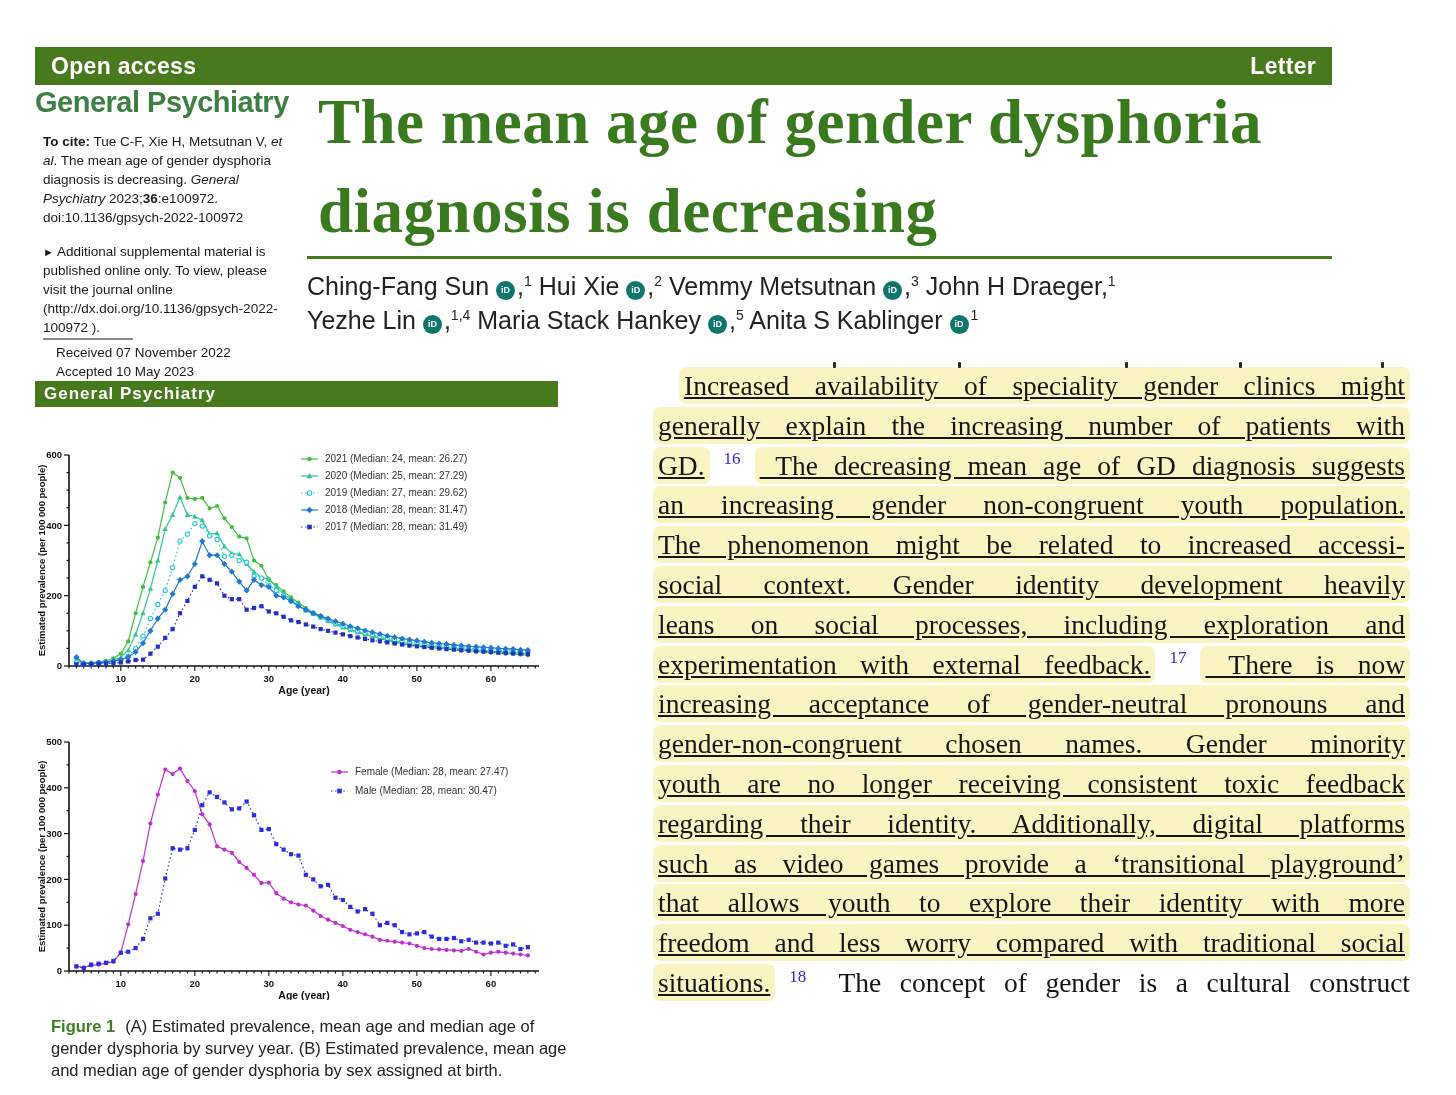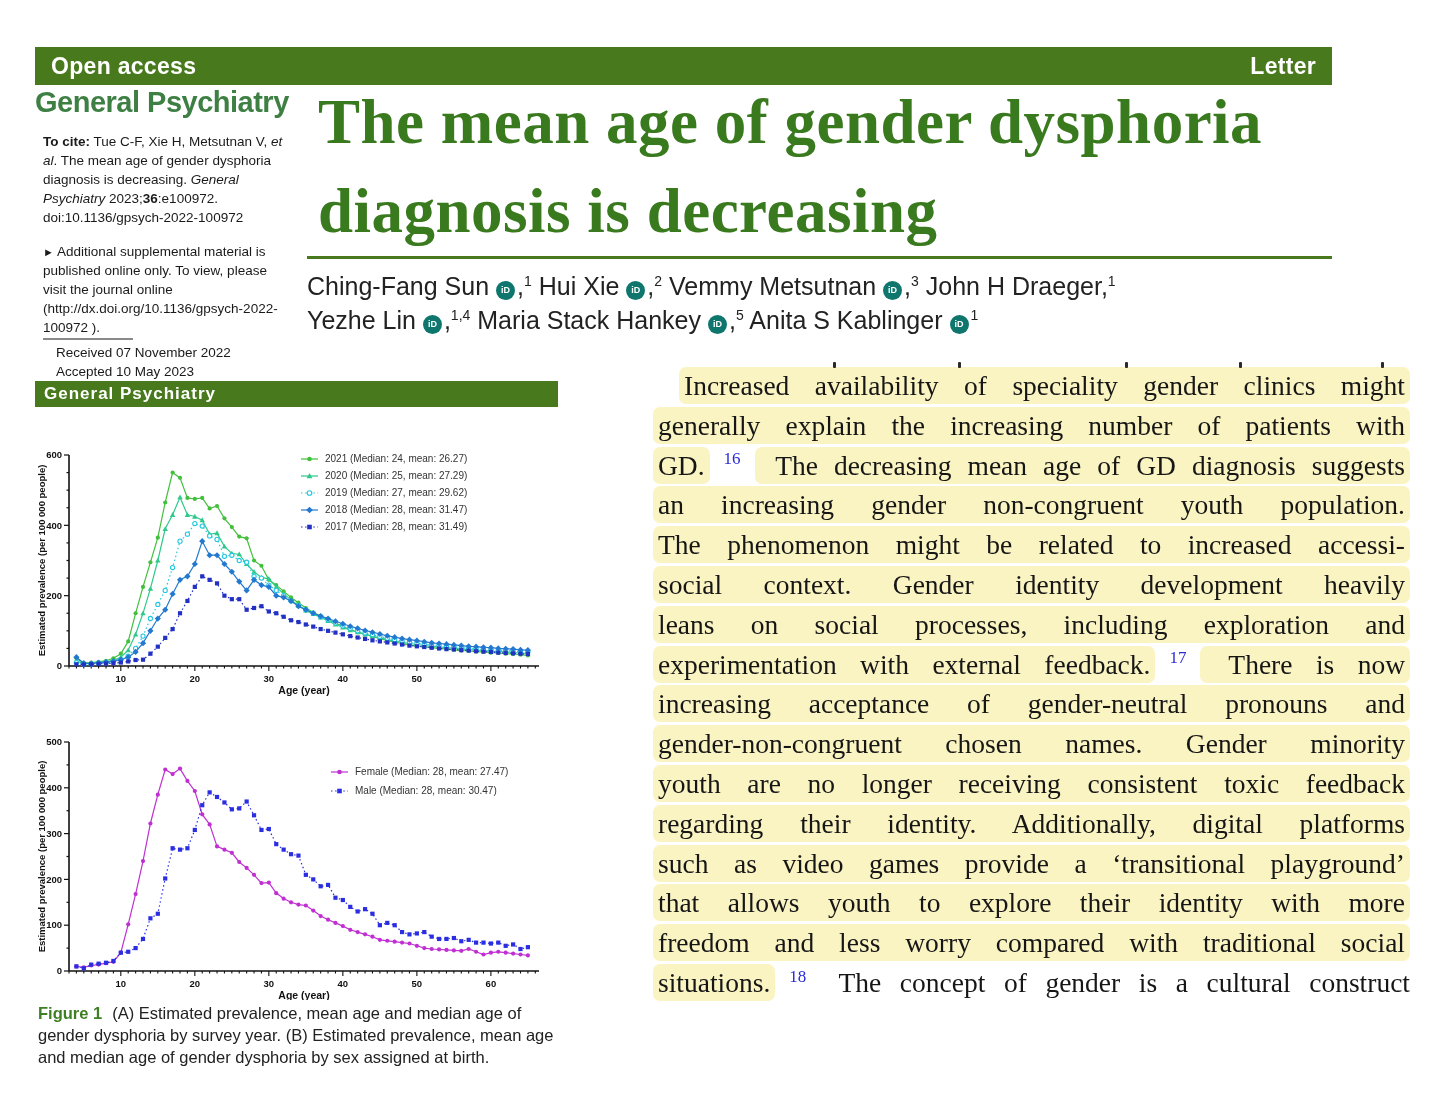--- a/index.html
+++ b/index.html
@@ -27,30 +27,30 @@
   .authors{position:absolute;left:307px;top:269px;width:1040px;font-size:25px;line-height:1.37;color:#222;}
   .orcid{display:inline-block;width:19px;height:19px;border-radius:50%;background:#0f766e;color:#fff;
          font-size:9px;font-weight:bold;text-align:center;line-height:19px;vertical-align:2px;margin:0 2px 0 7px;}
   .asup{font-size:14px;}
   
   .chart-svg{position:absolute;left:35px;background:#fff;}
   #chartA{top:415px;}
   #chartB{top:700px;}
   .panel-label{position:absolute;left:57px;font-size:27px;color:#111;}
   #panelA{top:416px;} #panelB{top:703px;}
-  .caption{position:absolute;left:35px;top:1000px;width:522px;margin:3px;font-size:16.5px;line-height:1.33;color:#222;}
+  .caption{position:absolute;left:35px;top:1000px;width:522px;margin:16px;font-size:16.5px;line-height:1.33;color:#222;}
   .caption b{color:#3f7f24;padding-right:10px;}
   
   .bodycol{position:absolute;left:653px;top:356px;width:757px;}
   .remnant{position:relative;height:12px;margin-bottom:2px;}
   .remnant i{position:absolute;bottom:0;width:3px;height:6px;background:#2a2a2a;border-radius:1px;}
   .bodyline{font-family:"Liberation Serif",serif;font-size:27.5px;color:#161616;height:39.8px;
             text-align:justify;text-align-last:justify;white-space:nowrap;}
   .bodyline.indent{padding-left:26px;}
-  .hl{background:#faf3c2;border-radius:7px;padding:3px 5px;}
+  .hl{background:#faf3c2;border-radius:7px;padding:3px 5px;text-decoration:underline;}
   .nohl{padding:3px 0;}
   sup.ref{color:#2b2bd4;font-size:17px;background:#fff;padding:0 14px;border-radius:3px;line-height:0;}
 </style>
 </head>
 <body>
 
 <div class="page">
 
   <header class="topbar">
     <span>Open access</span>

